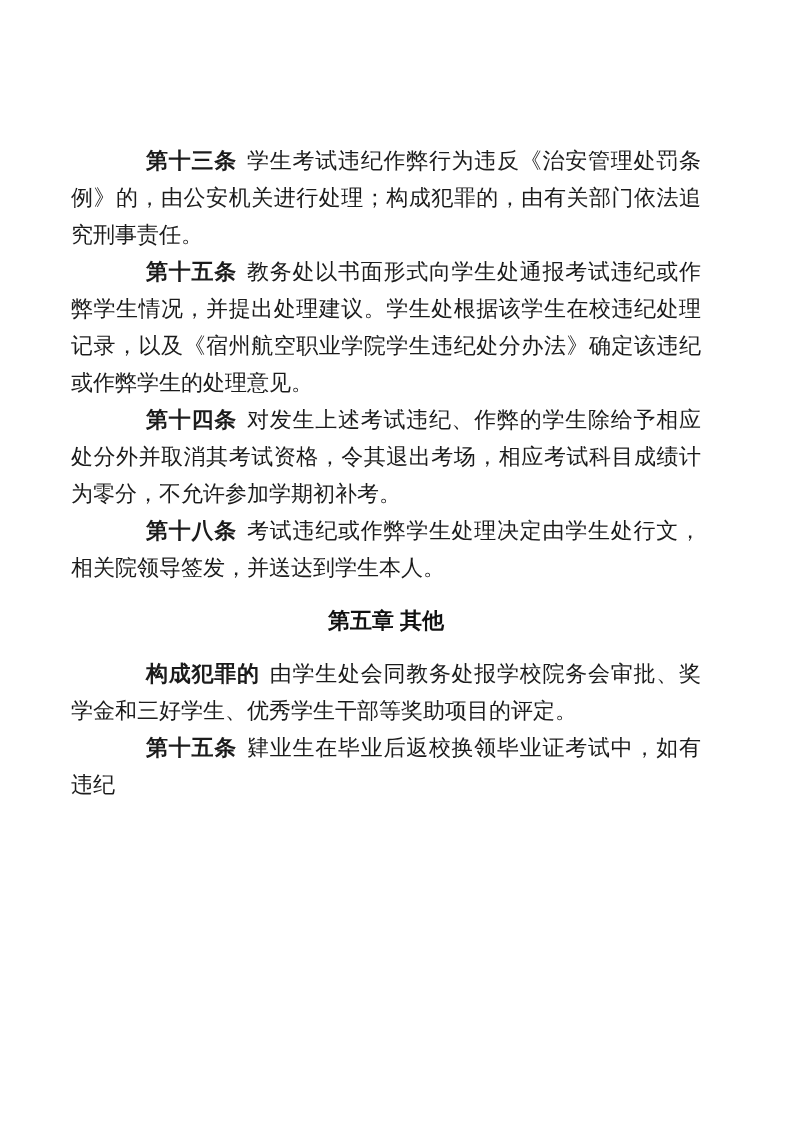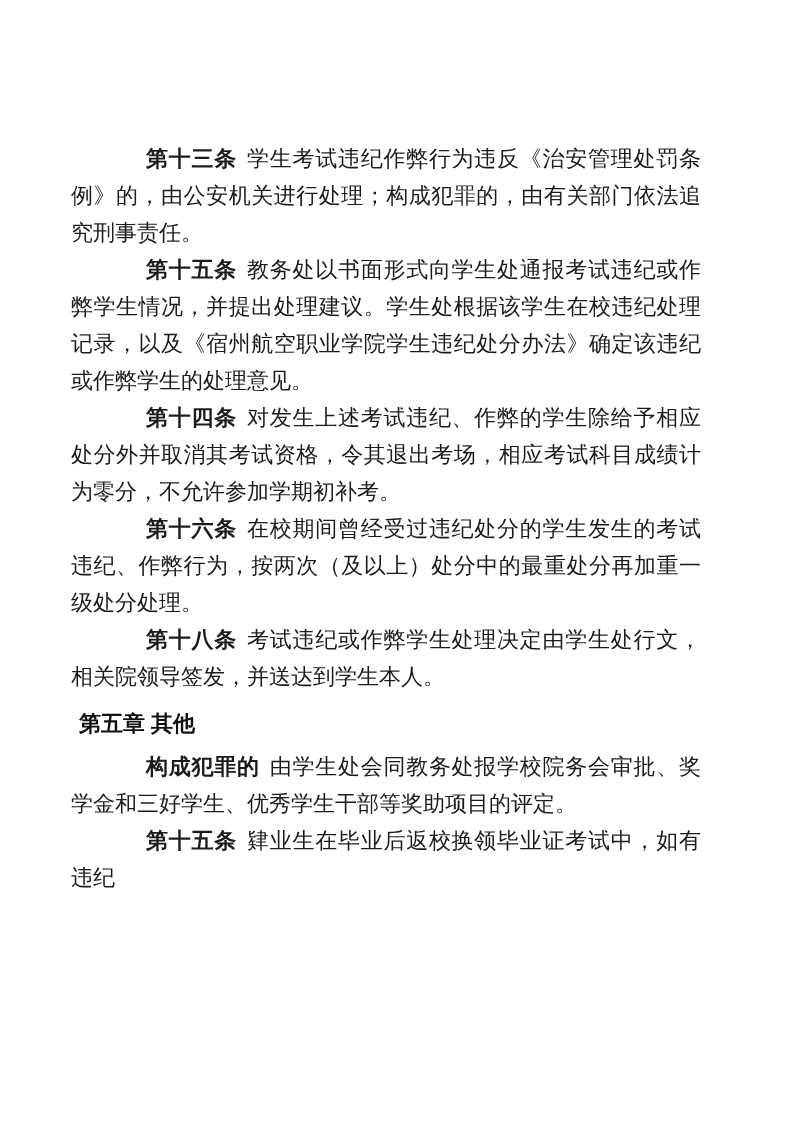--- a/index.html
+++ b/index.html
@@ -27,50 +27,49 @@
     font-size: 22px;
     line-height: 37px;
     color: #1b1b1b;
     text-align: justify;
     text-justify: inter-ideograph;
   }
   .content p.article {
     margin: 0;
     padding: 0;
     text-indent: 75px;
-    font-family: Liberation Mono, monospace;
   }
   .article-label {
     font-weight: bold;
     margin-right: 10px;
   }
   .chapter-heading {
-    margin: 8px;
+    margin: 16px;
     padding: 0;
     text-indent: 0;
+    text-align: center;
     font-family: "Liberation Sans", "DejaVu Sans", sans-serif;
     font-weight: bold;
     font-size: 22px;
     line-height: 37px;
     color: #111111;
   }
 </style>
 </head>
 <body>
 
 <div class="page">
   <div class="content">
 
     <p class="article"><span class="article-label">第十三条</span><span>学生考试违纪作弊行为违反《治安管理处罚条例》的，由公安机关进行处理；构成犯罪的，由有关部门依法追究刑事责任。</span></p>
 
     <p class="article"><span class="article-label">第十五条</span><span>教务处以书面形式向学生处通报考试违纪或作弊学生情况，并提出处理建议。学生处根据该学生在校违纪处理记录，以及《宿州航空职业学院学生违纪处分办法》确定该违纪或作弊学生的处理意见。</span></p>
 
     <p class="article"><span class="article-label">第十四条</span><span>对发生上述考试违纪、作弊的学生除给予相应处分外并取消其考试资格，令其退出考场，相应考试科目成绩计为零分，不允许参加学期初补考。</span></p>
 
-    <p class="article"><span class="article-label">第十六条</span><span>在校期间曾经受过违纪处分的学生发生的考试违纪、作弊行为，按两次（及以上）处分中的最重处分再加重一级处分处理。</span></p>
 
 
     <p class="article"><span class="article-label">第十八条</span><span>考试违纪或作弊学生处理决定由学生处行文，相关院领导签发，并送达到学生本人。</span></p>
 
     <h2 class="chapter-heading">第五章 其他</h2>
 
     <p class="article"><span class="article-label">构成犯罪的</span><span>由学生处会同教务处报学校院务会审批、奖学金和三好学生、优秀学生干部等奖助项目的评定。</span></p>
 
     <p class="article"><span class="article-label">第十五条</span><span>肄业生在毕业后返校换领毕业证考试中，如有违纪</span></p>
 

